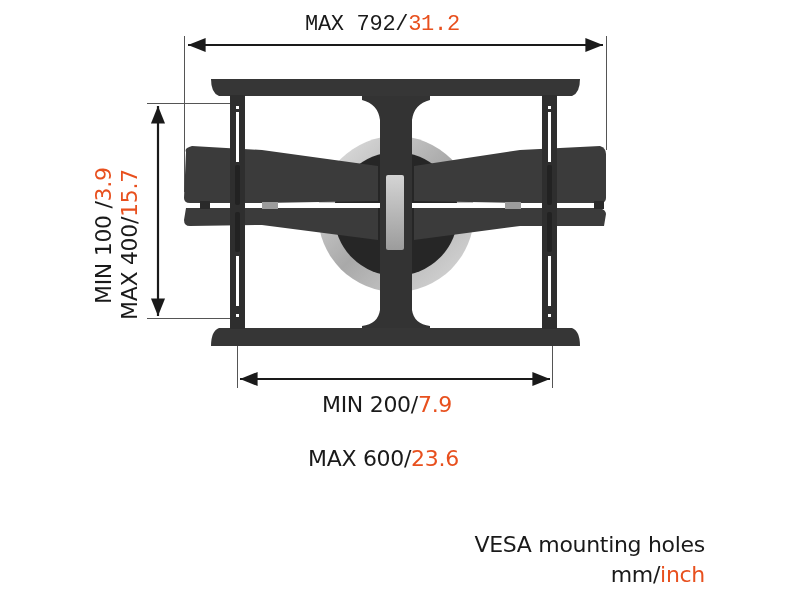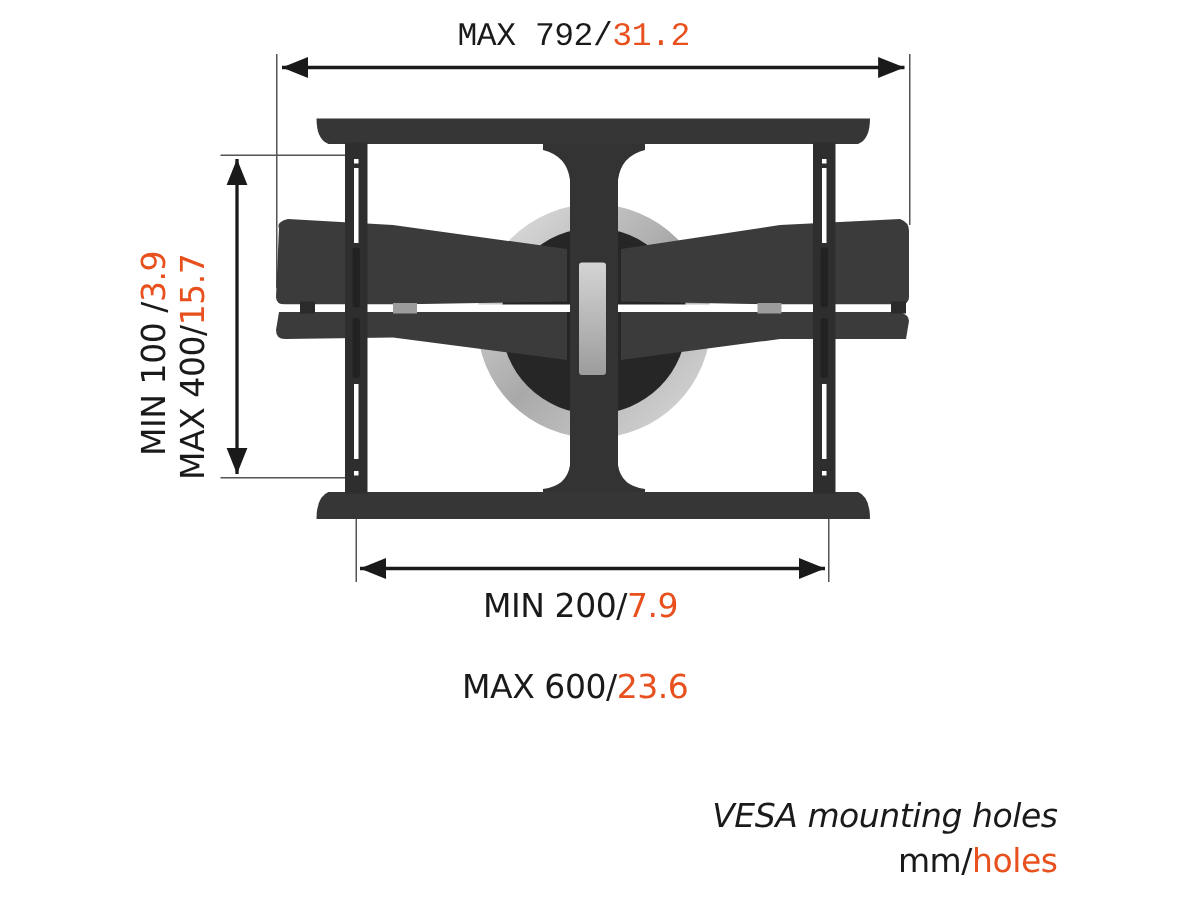--- a/index.html
+++ b/index.html
@@ -8,21 +8,21 @@
     .label { position: absolute; white-space: nowrap; font-size: 22px; letter-spacing: -0.3px; line-height: 1; }
     .accent { color: #e8501e; }
     #diagram { position: absolute; left: 0; top: 0; }
     .top-label { left: 305px; top: 14px; font-family: Liberation Mono, monospace; }
     .bottom-label-1 { left: 322px; top: 394px; }
     .bottom-label-2 { left: 308px; top: 424px; margin-top: 24px; }
     .vert-labels { position: absolute; left: 93px; top: 320px; transform-origin: 0 0; transform: rotate(-90deg); }
     .vert-labels .label { position: static; display: block; }
     .vert-labels .l1 { margin-left: 16px; }
     .vert-labels .l2 { margin-top: 4px; }
-    .caption-1 { right: 95px; top: 534px; font-style: italic; }
+    .caption-1 { right: 95px; top: 534px; }
     .caption-2 { right: 95px; top: 564px; }
   </style>
 </head>
 <body>
 
 <svg id="diagram" width="800" height="600" viewBox="0 0 800 600">
   <defs>
     <marker id="arrow" viewBox="0 0 10 10" refX="10" refY="5" markerWidth="8" markerHeight="8" orient="auto-start-reverse">
       <path d="M0,1 L10,5 L0,9 z" fill="#1a1a1a"></path>
     </marker>
@@ -105,13 +105,13 @@
 
 <div class="vert-labels">
   <div class="label l1"><span>MIN 100 /</span><span class="accent">3.9</span></div>
   <div class="label l2"><span>MAX 400/</span><span class="accent">15.7</span></div>
 </div>
 
 <div class="label bottom-label-1"><span>MIN 200/</span><span class="accent">7.9</span></div>
 <div class="label bottom-label-2"><span>MAX 600/</span><span class="accent">23.6</span></div>
 
 <div class="label caption-1">VESA mounting holes</div>
-<div class="label caption-2"><span>mm/</span><span class="accent">holes</span></div>
+<div class="label caption-2"><span>mm/</span><span class="accent">inch</span></div>
 
 </body></html>

